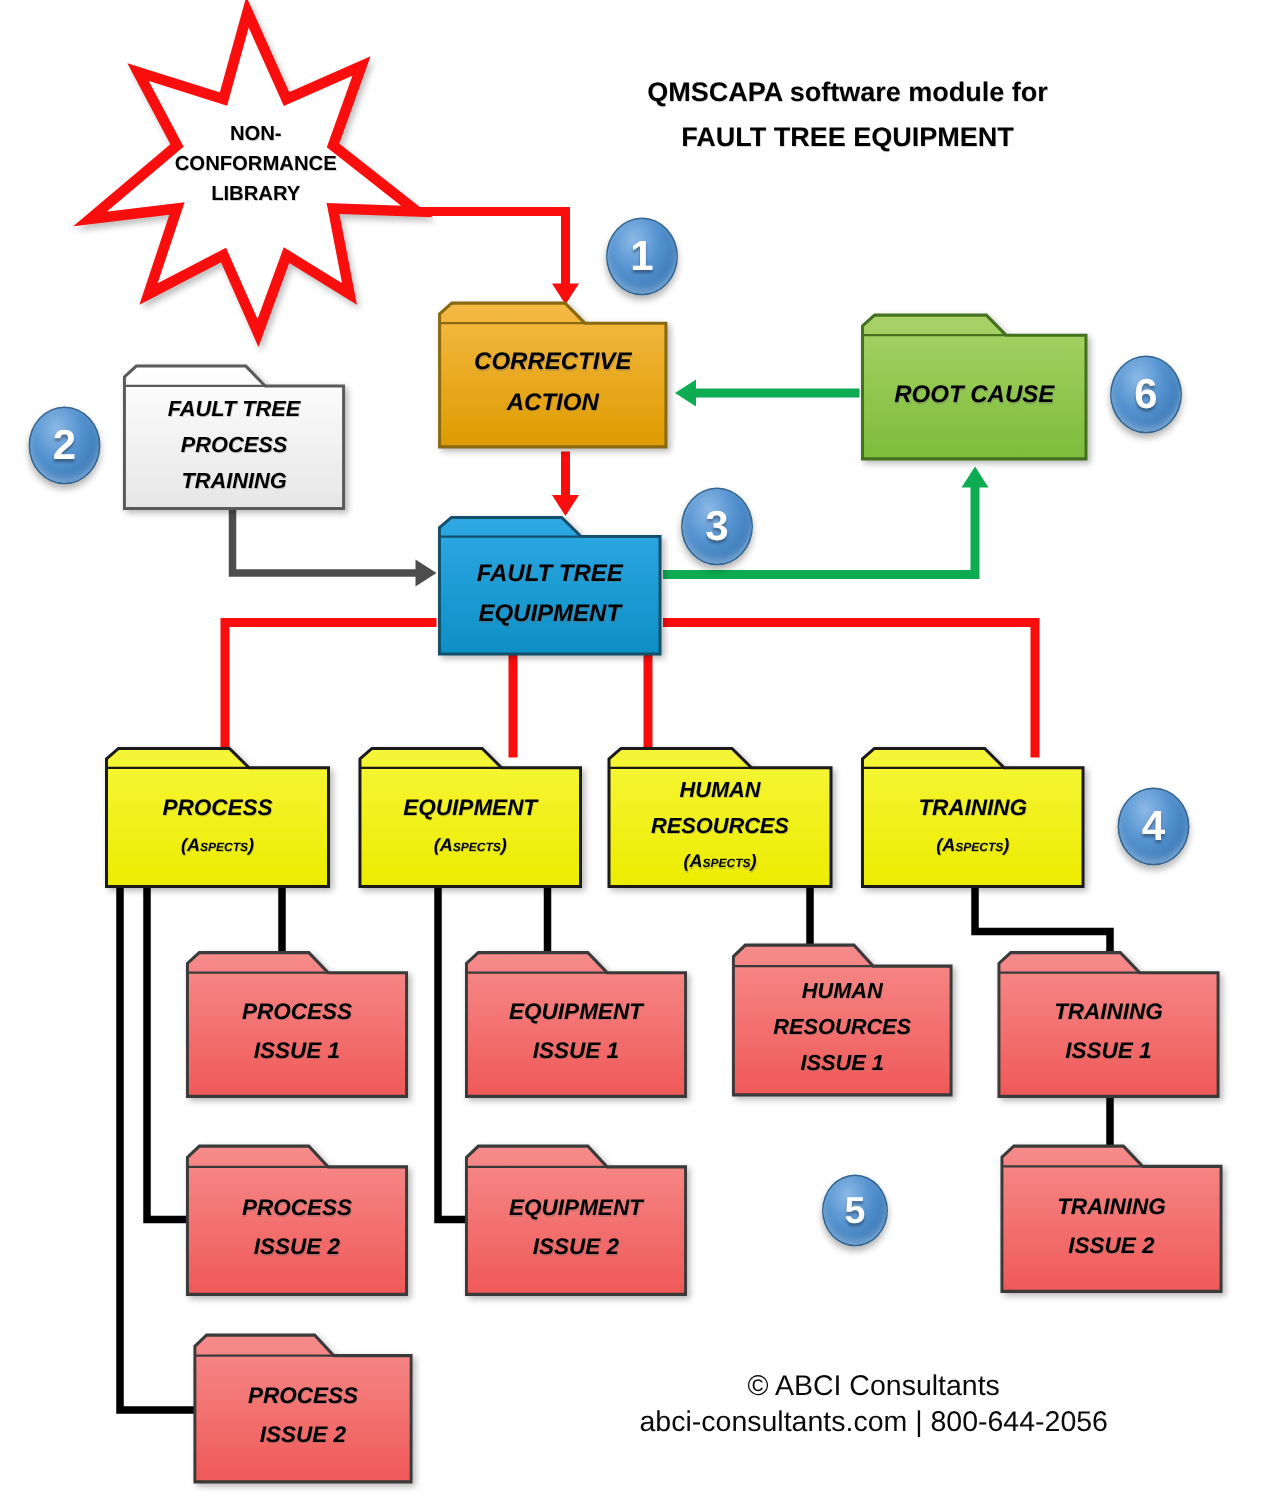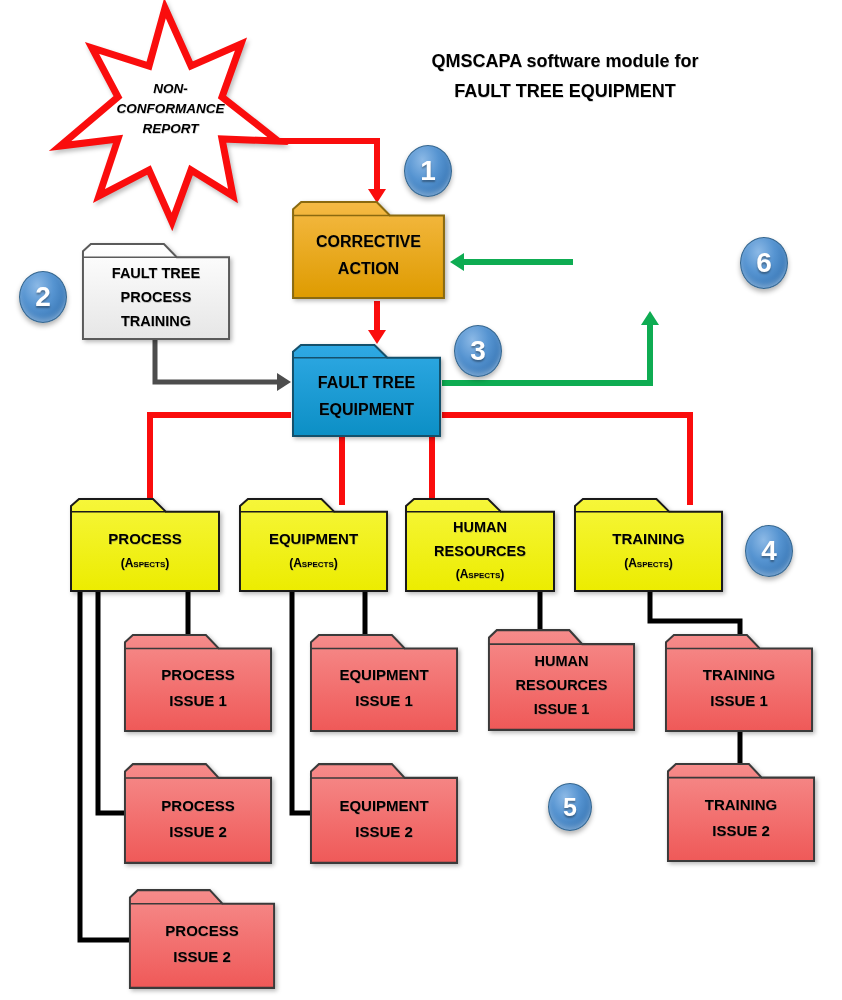--- a/index.html
+++ b/index.html
@@ -1,20 +1,20 @@
 <!DOCTYPE html>
 <html><head>
 <meta charset="utf-8">
 <style>
   html,body{margin:0;padding:0;background:#ffffff;}
   .canvas{position:relative;width:842px;height:1000px;background:#ffffff;
           font-family:"Liberation Sans",sans-serif;overflow:hidden;}
   .bg{position:absolute;left:0;top:0;width:842px;height:1000px;}
   
-  .folder{position:absolute;}
+  .folder{position:absolute;font-style:italic;}
   .folder .fshape{position:absolute;left:0;top:0;width:100%;height:100%;
                   filter:drop-shadow(2px 2.5px 2px rgba(0,0,0,0.28));}
   .flabel{position:absolute;left:3px;right:3px;top:13px;bottom:3px;
           display:flex;flex-direction:column;align-items:center;justify-content:center;
           text-align:center;font-weight:bold;color:#000;
           text-shadow:0.5px 1px 0 rgba(110,110,110,0.35);}
   .fl-lg{font-size:16px;line-height:27px;}
   .fl-md{font-size:15px;line-height:26px;}
   .fl-sm{font-size:14.5px;line-height:24px;}
   .aspects-sub{font-size:12px;line-height:22px;font-variant:small-caps;}
@@ -26,21 +26,21 @@
          border:1px solid #33658e;
          box-shadow:0 3px 5px rgba(0,0,0,0.3), inset 0 -3px 5px rgba(255,255,255,0.3);
          text-shadow:0 2px 2px rgba(0,0,0,0.35);}
   .badge.small{width:42px;height:46px;font-size:25px;}
   
   .title{position:absolute;left:390px;top:46px;width:350px;
          font-weight:bold;font-size:18px;line-height:30px;text-align:center;color:#000;
          text-shadow:0.5px 1px 0 rgba(120,120,120,0.3);}
   .startext{position:absolute;left:103px;top:79px;width:135px;
             font-weight:bold;font-size:13.5px;line-height:20px;text-align:center;color:#000;
-            text-shadow:0.5px 1px 0 rgba(120,120,120,0.35);font-style:italic;}
+            text-shadow:0.5px 1px 0 rgba(120,120,120,0.35);}
   .footer{position:absolute;left:395px;top:913px;width:375px;
           font-size:19px;line-height:24px;text-align:center;color:#0b0b0b;}
   .line{display:block;}
 </style>
 </head>
 <body>
 
 <div class="canvas">
 
   <svg class="bg" viewBox="0 0 842 1000" aria-hidden="true">
@@ -108,39 +108,48 @@
       <polyline points="292,590 292,813 314,813"></polyline>
       <line x1="540" y1="590" x2="540" y2="634"></line>
       <polyline points="650,590 650,621 740,621 740,640"></polyline>
       <line x1="740" y1="728" x2="740" y2="768"></line>
     </g>
   </svg>
 
   <div class="startext">
     <span class="line">NON-</span>
     <span class="line">CONFORMANCE</span>
-    <span class="line">REPORT</span>
+    <span class="line">LIBRARY</span>
   </div>
 
   <div class="title">
     <span class="line">QMSCAPA software module for</span>
     <span class="line">FAULT TREE EQUIPMENT</span>
   </div>
 
   <div class="folder" style="left:290px;top:200px;width:157px;height:100px">
     <svg class="fshape" viewBox="0 0 154 97" preserveAspectRatio="none">
       <path d="M3 9 L11 2 L85 2 L98 15 L151 15 L151 95 L3 95 Z" fill="url(#g-orange)" stroke="#8a6a10" stroke-width="2"></path>
       <path d="M3 15 L98 15" stroke="#8a6a10" stroke-width="1.5" fill="none"></path>
     </svg>
     <div class="flabel fl-lg">
       <span class="line">CORRECTIVE</span>
       <span class="line">ACTION</span>
     </div>
   </div>
 
+  <div class="folder" style="left:572px;top:208px;width:155px;height:100px">
+    <svg class="fshape" viewBox="0 0 154 97" preserveAspectRatio="none">
+      <path d="M3 9 L11 2 L85 2 L98 15 L151 15 L151 95 L3 95 Z" fill="url(#g-green)" stroke="#45701f" stroke-width="2"></path>
+      <path d="M3 15 L98 15" stroke="#45701f" stroke-width="1.5" fill="none"></path>
+    </svg>
+    <div class="flabel fl-lg">
+      <span class="line">ROOT CAUSE</span>
+    </div>
+  </div>
 
   <div class="folder" style="left:80px;top:242px;width:152px;height:99px">
     <svg class="fshape" viewBox="0 0 154 97" preserveAspectRatio="none">
       <path d="M3 9 L11 2 L85 2 L98 15 L151 15 L151 95 L3 95 Z" fill="url(#g-white)" stroke="#5a5a5a" stroke-width="2"></path>
       <path d="M3 15 L98 15" stroke="#5a5a5a" stroke-width="1.5" fill="none"></path>
     </svg>
     <div class="flabel fl-sm">
       <span class="line">FAULT TREE</span>
       <span class="line">PROCESS</span>
       <span class="line">TRAINING</span>
@@ -304,14 +313,18 @@
   <div class="badge" style="left:745px;top:525px">
     <span>4</span>
   </div>
   <div class="badge small" style="left:548px;top:783px">
     <span>5</span>
   </div>
   <div class="badge" style="left:740px;top:237px">
     <span>6</span>
   </div>
 
+  <div class="footer">
+    <span class="line">© ABCI Consultants</span>
+    <span class="line">abci-consultants.com | 800-644-2056</span>
+  </div>
 
 </div>
 
 </body></html>

